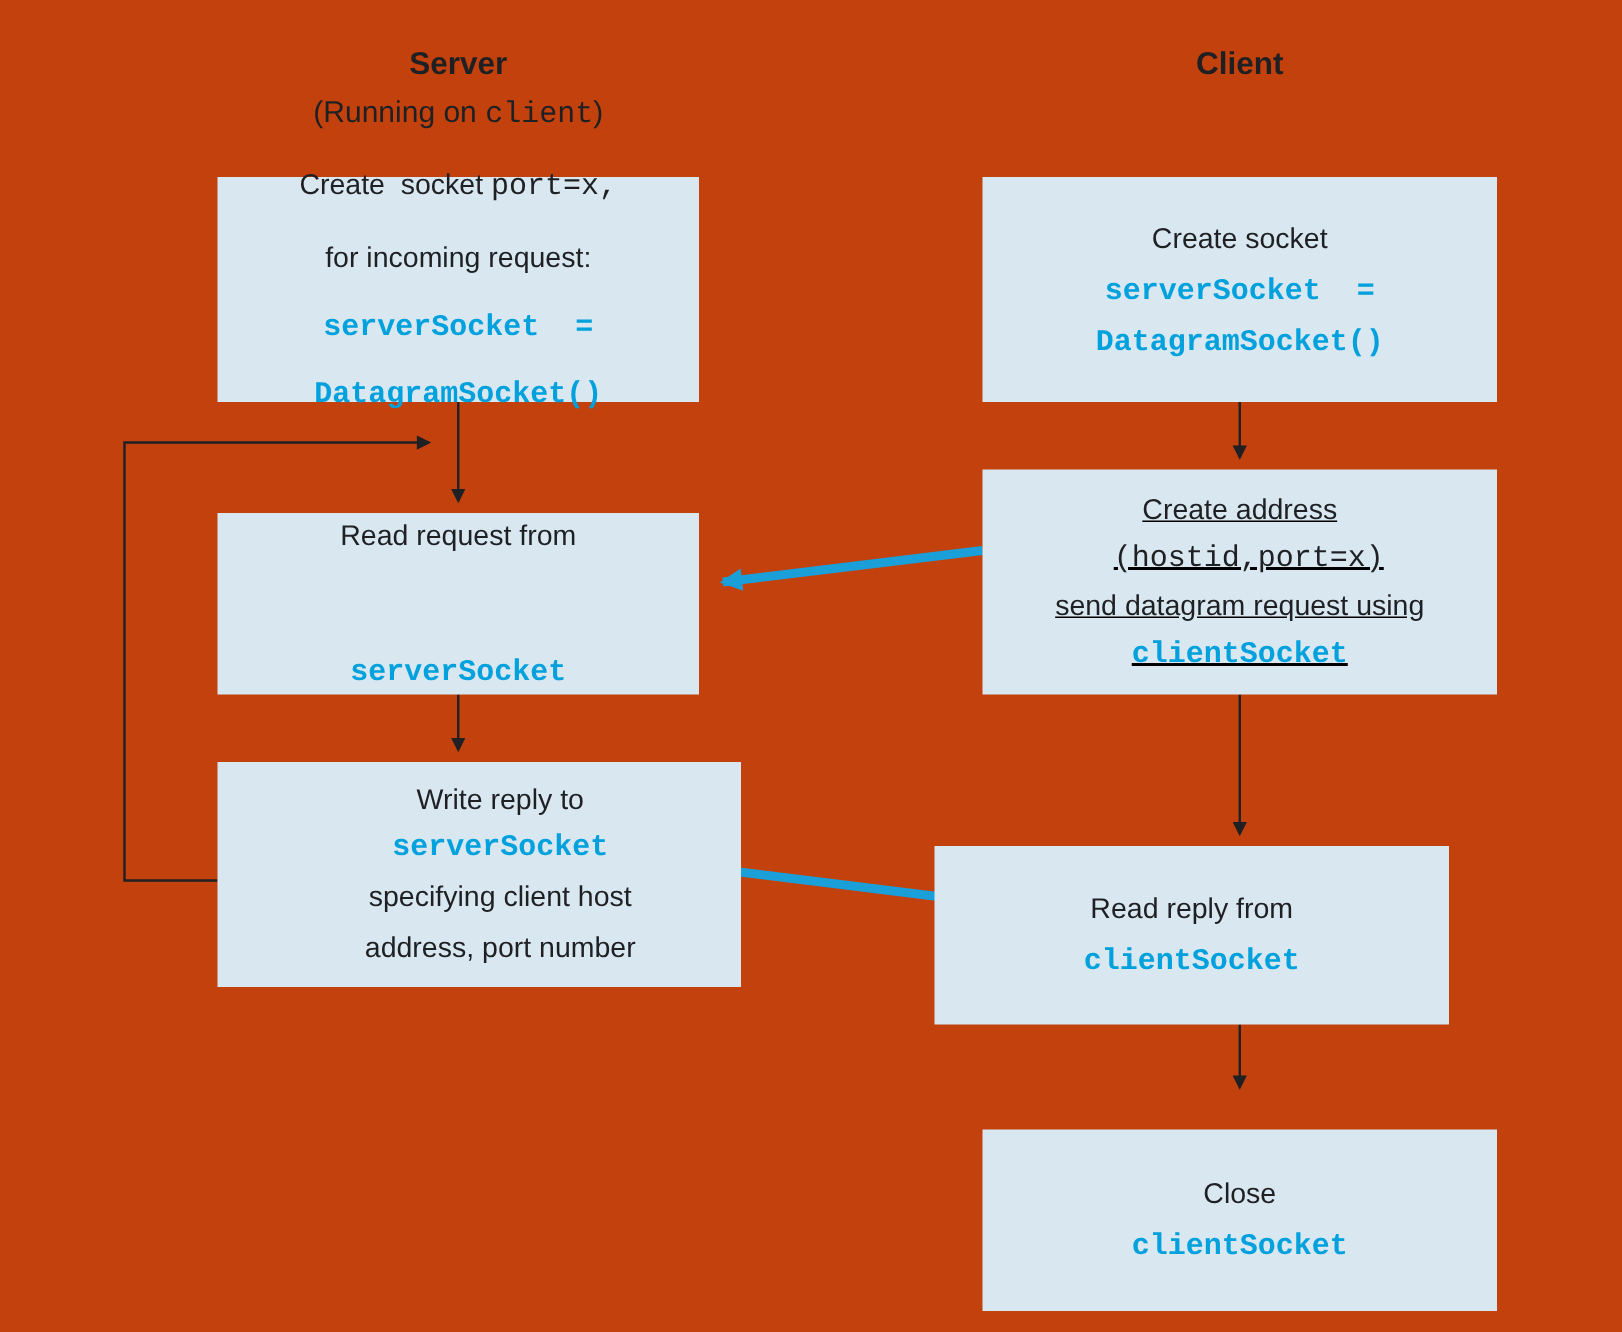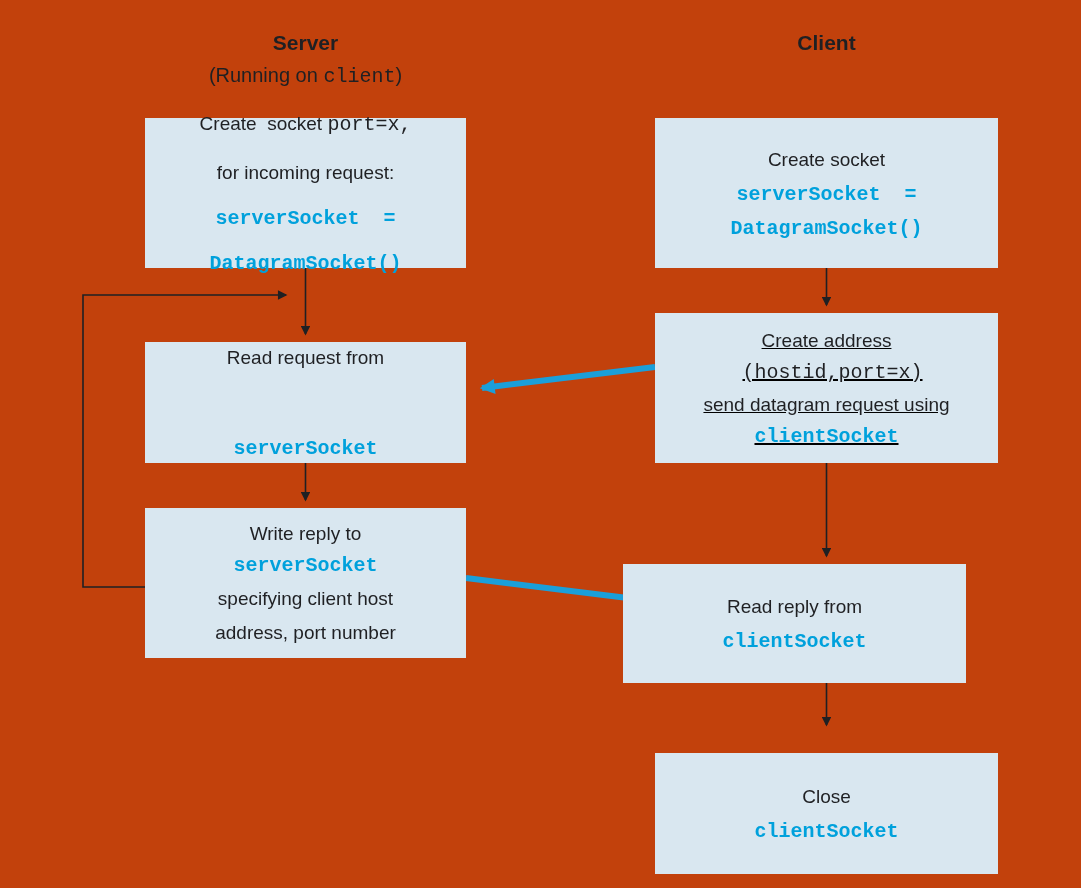--- a/index.html
+++ b/index.html
@@ -69,21 +69,21 @@
     <div class="line">for incoming request:</div>
     <div class="code">serverSocket  =</div>
     <div class="code">DatagramSocket()</div>
   </div>
 
   <div class="box" style="left:145px;top:342px;width:321px;height:121px;justify-content:space-between;">
     <div class="line">Read request from</div>
     <div class="code">serverSocket</div>
   </div>
 
-  <div class="box" style="left:145px;top:508px;width:321px;height:150px;gap:3px;">
+  <div class="box" style="left:145px;top:508px;width:321px;height:150px;gap:3px;padding-left:28px;">
     <div class="line">Write reply to</div>
     <div class="code">serverSocket</div>
     <div class="line">specifying client host</div>
     <div class="line">address, port number</div>
   </div>
 
   <div class="box" style="left:655px;top:118px;width:343px;height:150px;">
     <div class="line">Create socket</div>
     <div class="code">serverSocket  =</div>
     <div class="code">DatagramSocket()</div>

